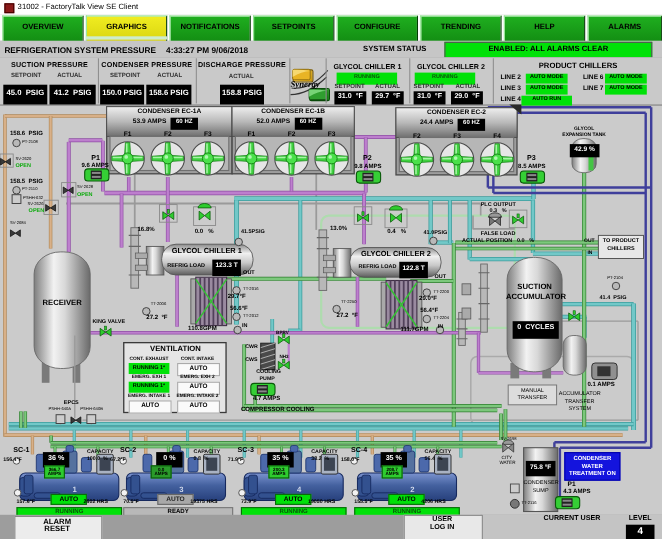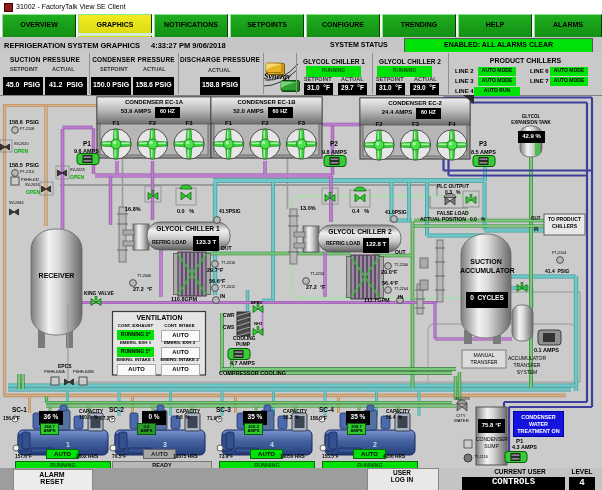--- a/index.html
+++ b/index.html
@@ -21,21 +21,21 @@
 <div class="a btn" style="left:78px;top:14px;width:72px;height:18px;font-size:7px;padding-top:6px;background:linear-gradient(#f0ec20,#d8d410)">GRAPHICS</div>
 <div class="a btn" style="left:154px;top:14px;width:72px;height:18px;font-size:7px;padding-top:6px">NOTIFICATIONS</div>
 <div class="a btn" style="left:230px;top:14px;width:72px;height:18px;font-size:7px;padding-top:6px">SETPOINTS</div>
 <div class="a btn" style="left:306px;top:14px;width:72px;height:18px;font-size:7px;padding-top:6px">CONFIGURE</div>
 <div class="a btn" style="left:382px;top:14px;width:72px;height:18px;font-size:7px;padding-top:6px">TRENDING</div>
 <div class="a btn" style="left:458px;top:14px;width:72px;height:18px;font-size:7px;padding-top:6px">HELP</div>
 <div class="a btn" style="left:534px;top:14px;width:66px;height:18px;font-size:7px;padding-top:6px">ALARMS</div>
 <div class="a" style="left:78px;top:33px;width:74px;height:3px;background:#cdeccd"></div>
 
 <div class="a" style="left:0;top:37px;width:602px;height:15px;background:#c6c6c6;border-bottom:1px solid #8a8a8a"></div>
-<div class="a b" style="left:4px;top:42px;font-size:7.5px">REFRIGERATION SYSTEM GRAPHICS</div>
+<div class="a b" style="left:4px;top:42px;font-size:7.5px">REFRIGERATION SYSTEM PRESSURE</div>
 <div class="a b" style="left:151px;top:42px;font-size:7.5px">4:33:27 PM 9/06/2018</div>
 <div class="a b" style="left:330px;top:41px;font-size:7px">SYSTEM STATUS</div>
 <div class="a g" style="left:404px;top:38px;width:187px;height:11px;font-size:7px;padding-top:2px;border:1px solid #555">ENABLED: ALL ALARMS CLEAR</div>
 
 <div class="a" style="left:0;top:52px;width:602px;height:43px;background:#c9c9c9;border-bottom:1px solid #808080"></div>
 <div class="a b c" style="left:2px;top:57px;width:86px;font-size:6.5px;letter-spacing:0.2px">SUCTION PRESSURE</div>
 <div class="a b" style="left:10px;top:67px;font-size:5.5px;color:#333">SETPOINT</div>
 <div class="a b" style="left:52px;top:67px;font-size:5.5px;color:#333">ACTUAL</div>
 <div class="a k" style="left:3px;top:77px;width:40px;height:14px;font-size:7px;padding-top:4px">45.0&nbsp;&nbsp;PSIG</div>
 <div class="a k" style="left:45px;top:77px;width:42px;height:14px;font-size:7px;padding-top:4px">41.2&nbsp;&nbsp;PSIG</div>
@@ -649,15 +649,14 @@
 <div class="a b" style="left:516px;top:438px;font-size:6px;">P1</div>
 <div class="a b" style="left:512px;top:445px;font-size:5.5px;">4.3 AMPS</div>
 
 <div class="a" style="left:0;top:468px;width:602px;height:22px;background:#9d9d9d"></div>
 <div class="a" style="left:437px;top:468px;width:165px;height:22px;background:#c4c4c4;border-left:1px solid #777"></div>
 <div class="a" style="left:13px;top:469px;width:78px;height:21px;background:#ececec;border:1px solid #888"></div>
 <div class="a b c" style="left:13px;top:471px;width:78px;font-size:7px">ALARM<br>RESET</div>
 <div class="a" style="left:367px;top:468px;width:70px;height:22px;background:#e8e8e8;border:1px solid #888"></div>
 <div class="a b c" style="left:367px;top:470px;width:70px;font-size:6.5px">USER<br>LOG IN</div>
 <div class="a b c" style="left:450px;top:469px;width:140px;font-size:6.5px">CURRENT USER</div>
-<div class="a k" style="left:462px;top:477px;width:103px;height:12px;font-size:9px;padding-top:1px;font-family:'Liberation Mono',monospace">CONTROLS</div>
 <div class="a b c" style="left:565px;top:469px;width:34px;font-size:6.5px">LEVEL</div>
 <div class="a k" style="left:569px;top:477px;width:26px;height:12px;font-size:9px;padding-top:1px">4</div>
 </div>
 </body></html>

